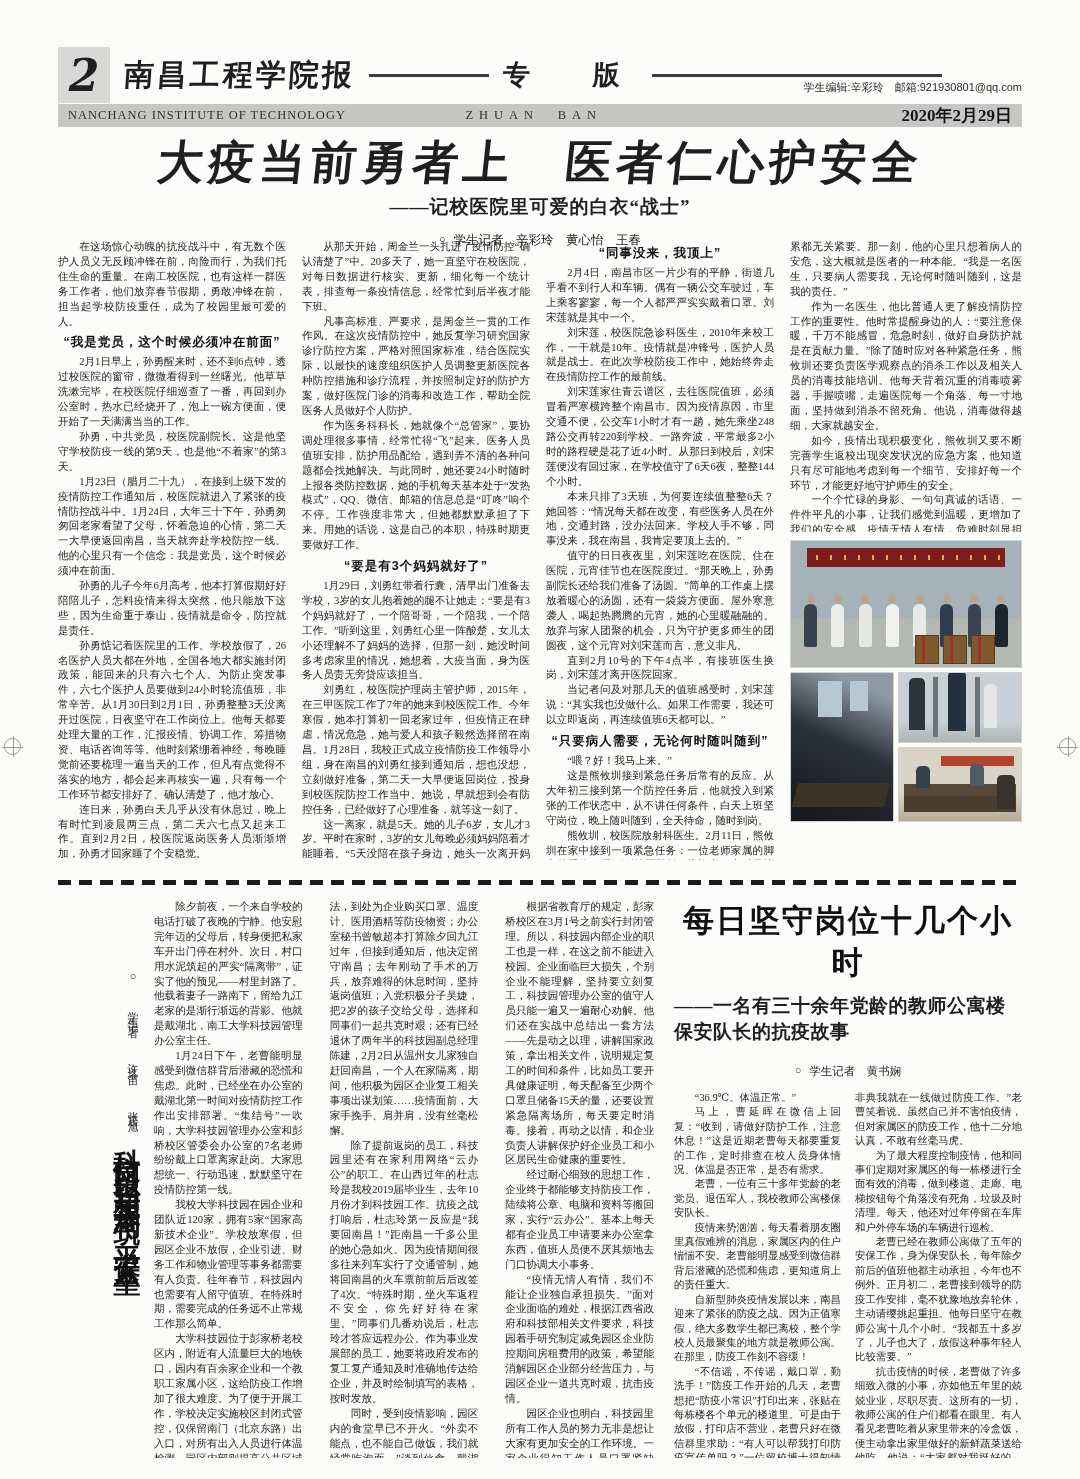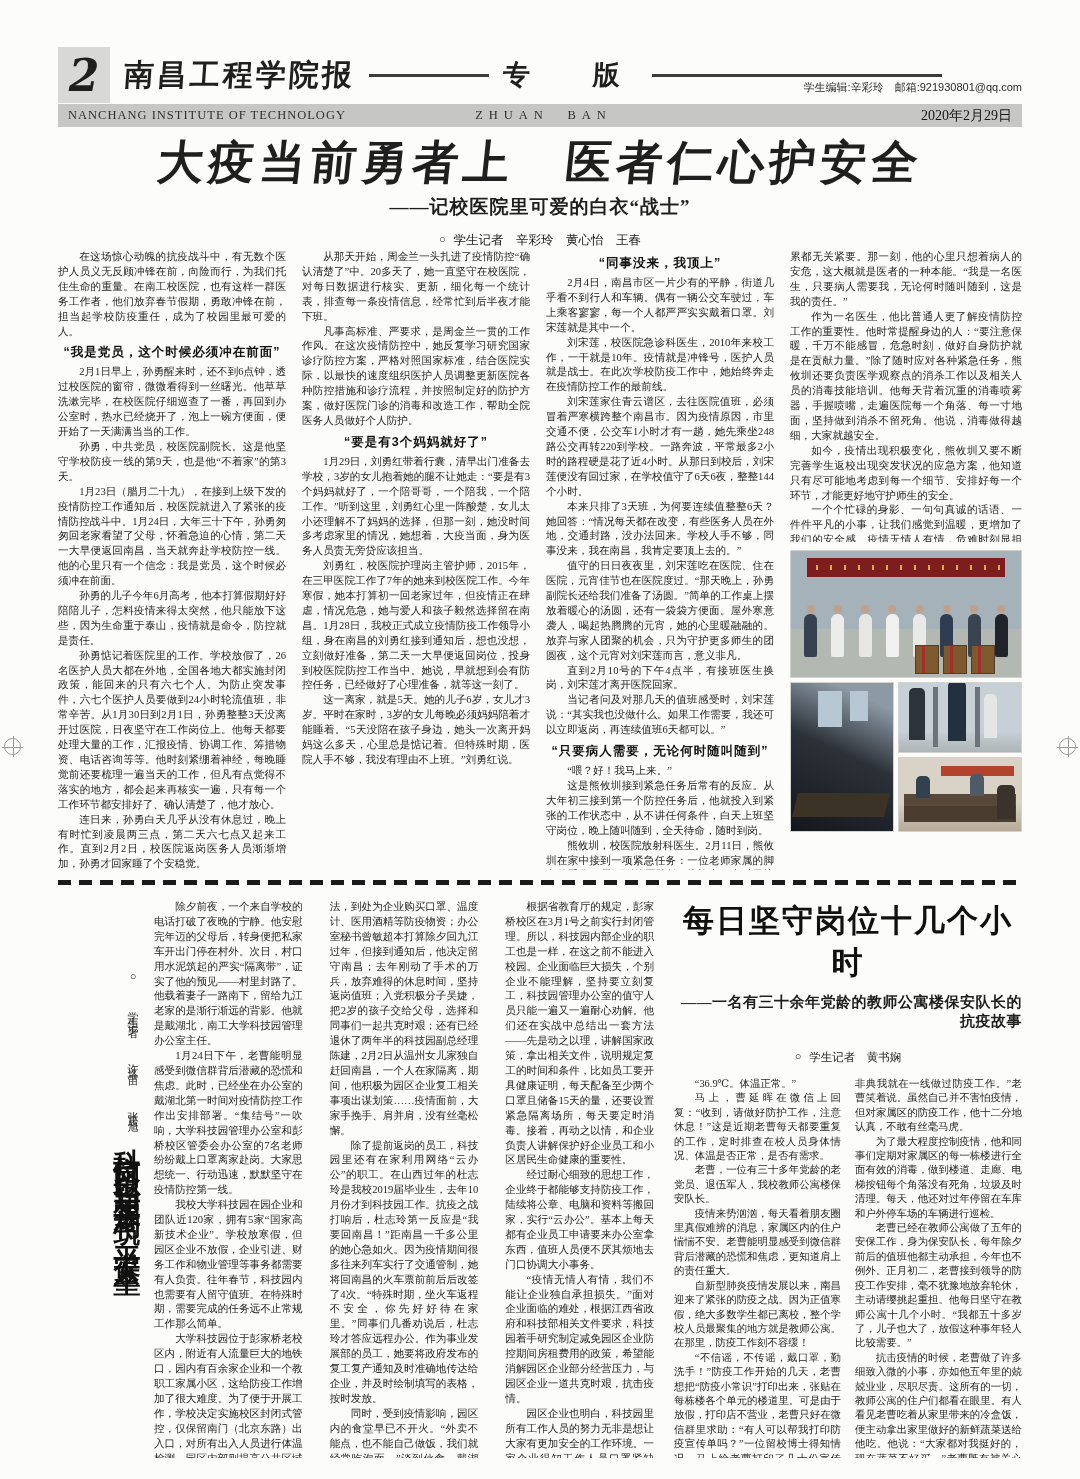--- a/index.html
+++ b/index.html
@@ -12,28 +12,28 @@
   .masthead{font-size:30px;font-weight:900;letter-spacing:3px;transform:skewX(-4deg);white-space:nowrap;}
   .rule1{flex:0 0 120px;height:3px;background:#3c3c3c;}
   .edition{font-size:27px;font-weight:900;letter-spacing:18px;white-space:nowrap;transform:skewX(-3deg);}
   .rule2{flex:0 0 290px;height:3px;background:#3c3c3c;}
   .editorline{position:absolute;top:80px;right:58px;font-size:11px;color:#2a2a2a;
               font-family:"Liberation Sans","DejaVu Sans",sans-serif;}
   .graybar{position:absolute;top:104px;left:58px;right:58px;height:23px;background:#c6c6c4;
            display:flex;align-items:center;justify-content:space-between;padding:0 10px;box-sizing:border-box;}
   .graybar .en{font-size:12.5px;letter-spacing:1px;color:#30302e;}
   .graybar .py{font-size:12.5px;letter-spacing:6px;color:#30302e;margin-right:180px;}
-  .graybar .date{font-size:14px;font-weight:normal;color:#161616;}
+  .graybar .date{font-size:17px;font-weight:bold;color:#161616;}
   
   .mainhead{position:absolute;top:138px;left:58px;right:58px;text-align:center;}
   .mtitle{font-size:46px;font-weight:900;letter-spacing:5px;transform:skewX(-6deg);line-height:1.1;}
   .msub{font-size:19px;font-weight:bold;margin-top:5px;letter-spacing:1px;}
   .mby{font-size:12.5px;margin-top:12px;color:#222;}
   .marker{display:inline-block;margin-right:8px;font-size:11px;position:relative;top:-1px;}
-  .mainbody{position:absolute;top:250px;left:58px;right:58px;height:620px;display:flex;gap:16px;}
+  .mainbody{position:absolute;top:240px;left:58px;right:58px;height:620px;display:flex;gap:16px;}
   .maincols{flex:0 0 716px;display:grid;grid-auto-flow:column;grid-auto-columns:1fr;gap:16px;height:100%;}
   .col4{flex:1;display:flex;flex-direction:column;min-width:0;}
   .col4 .tcol{height:292px;flex:none;}
   
   .tcol{overflow:hidden;height:100%;min-width:0;}
   .tcol p{margin:0;text-indent:2em;text-align:justify;font-size:10.6px;line-height:14.9px;color:#242424;}
   .tcol p.cont{text-indent:0;}
   .tcol h4{margin:5px 0 4px;text-align:center;font-family:"Liberation Sans","DejaVu Sans",sans-serif;
            font-size:12.5px;font-weight:bold;letter-spacing:1px;color:#111;}
   
@@ -75,21 +75,21 @@
   
   .bottom{position:absolute;top:900px;left:58px;right:58px;height:558px;display:flex;gap:20px;}
   .leftart{flex:0 0 596px;display:flex;gap:14px;min-width:0;}
   .vblock{flex:0 0 82px;writing-mode:vertical-rl;display:flex;gap:10px;padding-top:52px;box-sizing:border-box;}
   .vtitle{font-size:27px;font-weight:900;letter-spacing:7px;line-height:1;color:#111;}
   .vby{font-size:11px;letter-spacing:5px;color:#222;padding-top:18px;}
   .leftcols{flex:1;display:grid;grid-auto-flow:column;grid-auto-columns:1fr;gap:27px;min-width:0;}
   .rightart{flex:1;display:flex;flex-direction:column;min-width:0;}
   .rtitle{font-size:31px;font-weight:900;text-align:center;letter-spacing:2px;
           font-family:"Liberation Sans","DejaVu Sans",sans-serif;color:#101010;}
-  .rsub{font-size:15px;font-weight:bold;text-align:right;margin-top:9px;letter-spacing:0.5px;}
+  .rsub{font-size:19px;font-weight:bold;text-align:left;margin-top:9px;letter-spacing:0.5px;}
   .rby{font-size:11.5px;text-align:center;margin-top:19px;}
   .rightcols{margin-top:12px;flex:1;display:grid;grid-auto-flow:column;grid-auto-columns:1fr;gap:14px;min-height:0;}
   .rightcols .tcol p{font-size:10.4px;line-height:14.4px;}
   
   .regmark{position:absolute;top:738px;width:15px;height:15px;border:1px solid #9a9a98;border-radius:50%;}
   .regmark::before,.regmark::after{content:"";position:absolute;background:#9a9a98;}
   .regmark::before{left:50%;top:-3px;bottom:-3px;width:1px;}
   .regmark::after{top:50%;left:-3px;right:-3px;height:1px;}
   .regL{left:4px;} .regR{right:4px;}
 </style>
@@ -129,20 +129,21 @@
           <p>2月1日早上，孙勇醒来时，还不到6点钟，透过校医院的窗帘，微微看得到一丝曙光。他草草洗漱完毕，在校医院仔细巡查了一番，再回到办公室时，热水已经烧开了，泡上一碗方便面，便开始了一天满满当当的工作。</p>
           <p>孙勇，中共党员，校医院副院长。这是他坚守学校防疫一线的第9天，也是他“不着家”的第3天。</p>
           <p>1月23日（腊月二十九），在接到上级下发的疫情防控工作通知后，校医院就进入了紧张的疫情防控战斗中。1月24日，大年三十下午，孙勇匆匆回老家看望了父母，怀着急迫的心情，第二天一大早便返回南昌，当天就奔赴学校防控一线。他的心里只有一个信念：我是党员，这个时候必须冲在前面。</p>
           <p>孙勇的儿子今年6月高考，他本打算假期好好陪陪儿子，怎料疫情来得太突然，他只能放下这些，因为生命重于泰山，疫情就是命令，防控就是责任。</p>
           <p>孙勇惦记着医院里的工作。学校放假了，26名医护人员大都在外地，全国各地大都实施封闭政策，能回来的只有六七个人。为防止突发事件，六七个医护人员要做到24小时轮流值班，非常辛苦。从1月30日到2月1日，孙勇整整3天没离开过医院，日夜坚守在工作岗位上。他每天都要处理大量的工作，汇报疫情、协调工作、筹措物资、电话咨询等等。他时刻紧绷着神经，每晚睡觉前还要梳理一遍当天的工作，但凡有点觉得不落实的地方，都会起来再核实一遍，只有每一个工作环节都安排好了、确认清楚了，他才放心。</p>
           <p>连日来，孙勇白天几乎从没有休息过，晚上有时忙到凌晨两三点，第二天六七点又起来工作。直到2月2日，校医院返岗医务人员渐渐增加，孙勇才回家睡了个安稳觉。</p>
         </div>
         <div class="tcol">
           <p>从那天开始，周金兰一头扎进了疫情防控“确认清楚了”中。20多天了，她一直坚守在校医院，对每日数据进行核实、更新，细化每一个统计表，排查每一条疫情信息，经常忙到后半夜才能下班。</p>
           <p>凡事高标准、严要求，是周金兰一贯的工作作风。在这次疫情防控中，她反复学习研究国家诊疗防控方案，严格对照国家标准，结合医院实际，以最快的速度组织医护人员调整更新医院各种防控措施和诊疗流程，并按照制定好的防护方案，做好医院门诊的消毒和改造工作，帮助全院医务人员做好个人防护。</p>
+          <p>作为医务科科长，她就像个“总管家”，要协调处理很多事情，经常忙得“飞”起来。医务人员值班安排，防护用品配给，遇到弄不清的各种问题都会找她解决。与此同时，她还要24小时随时上报各类防控数据，她的手机每天基本处于“发热模式”，QQ、微信、邮箱的信息总是“叮咚”响个不停。工作强度非常大，但她都默默承担了下来。用她的话说，这是自己的本职，特殊时期更要做好工作。</p>
           <h4>“要是有3个妈妈就好了”</h4>
           <p>1月29日，刘勇红带着行囊，清早出门准备去学校，3岁的女儿抱着她的腿不让她走：“要是有3个妈妈就好了，一个陪哥哥，一个陪我，一个陪工作。”听到这里，刘勇红心里一阵酸楚，女儿太小还理解不了妈妈的选择，但那一刻，她没时间多考虑家里的情况，她想着，大疫当面，身为医务人员责无旁贷应该担当。</p>
           <p>刘勇红，校医院护理岗主管护师，2015年，在三甲医院工作了7年的她来到校医院工作。今年寒假，她本打算初一回老家过年，但疫情正在肆虐，情况危急，她与爱人和孩子毅然选择留在南昌。1月28日，我校正式成立疫情防疫工作领导小组，身在南昌的刘勇红接到通知后，想也没想，立刻做好准备，第二天一大早便返回岗位，投身到校医院防控工作当中。她说，早就想到会有防控任务，已经做好了心理准备，就等这一刻了。</p>
           <p>这一离家，就是5天。她的儿子6岁，女儿才3岁。平时在家时，3岁的女儿每晚必须妈妈陪着才能睡着。“5天没陪在孩子身边，她头一次离开妈妈这么多天，心里总是惦记着。但特殊时期，医院人手不够，我没有理由不上班。”刘勇红说。</p>
         </div>
         <div class="tcol">
           <h4>“同事没来，我顶上”</h4>
           <p>2月4日，南昌市区一片少有的平静，街道几乎看不到行人和车辆。偶有一辆公交车驶过，车上乘客寥寥，每一个人都严严实实戴着口罩。刘宋莲就是其中一个。</p>
           <p>刘宋莲，校医院急诊科医生，2010年来校工作，一干就是10年。疫情就是冲锋号，医护人员就是战士。在此次学校防疫工作中，她始终奔走在疫情防控工作的最前线。</p>
           <p>刘宋莲家住青云谱区，去往医院值班，必须冒着严寒横跨整个南昌市。因为疫情原因，市里交通不便，公交车1小时才有一趟，她先乘坐248路公交再转220到学校。一路奔波，平常最多2小时的路程硬是花了近4小时。从那日到校后，刘宋莲便没有回过家，在学校值守了6天6夜，整整144个小时。</p>

